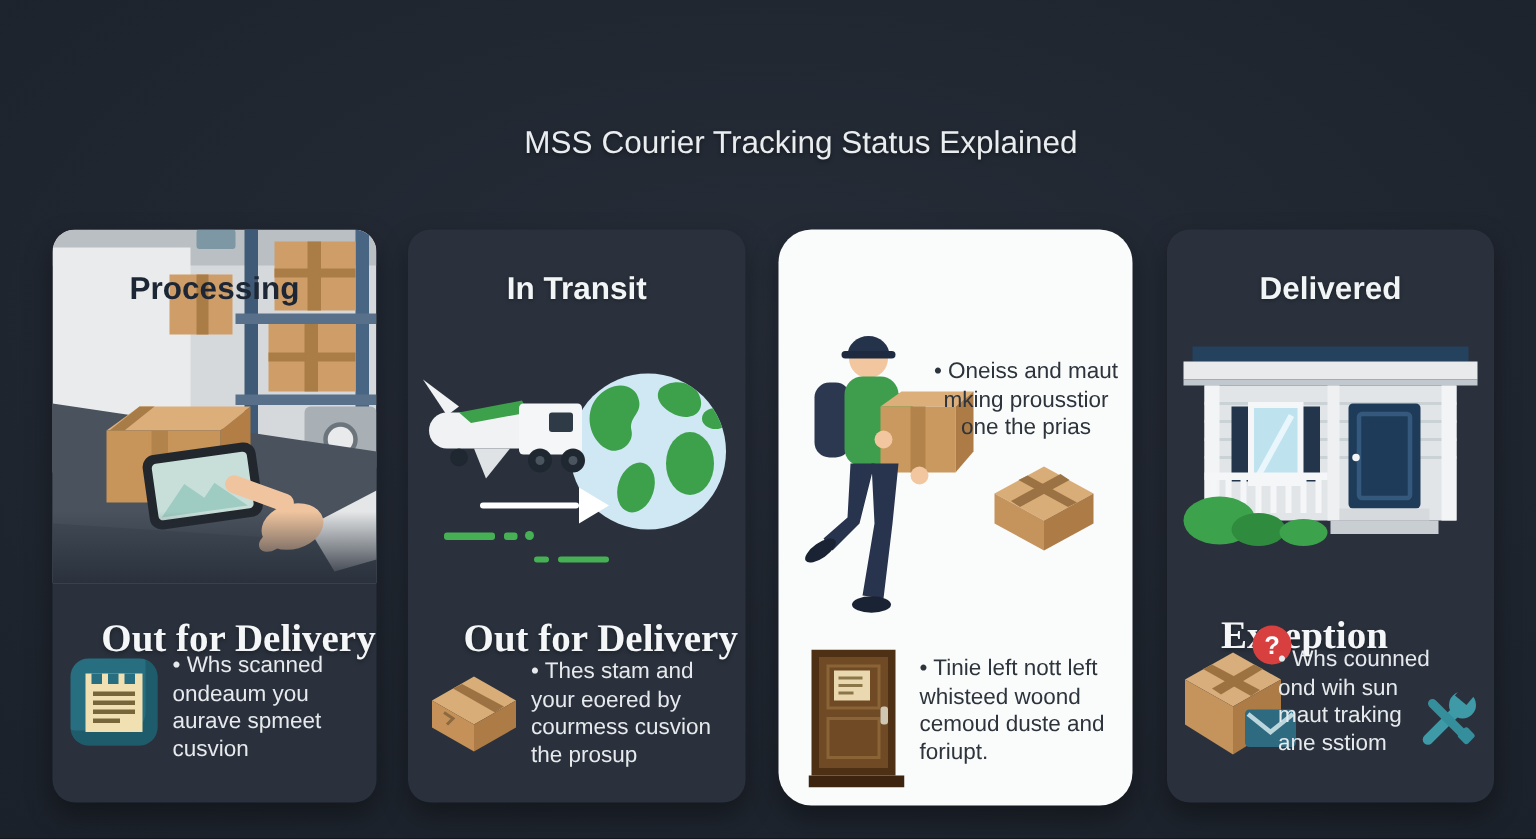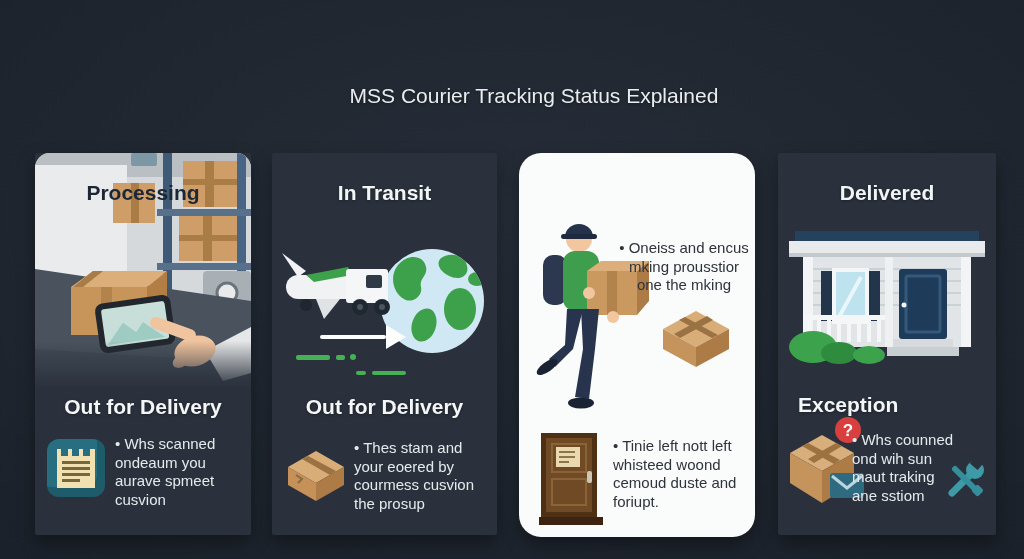--- a/index.html
+++ b/index.html
@@ -6,32 +6,32 @@
   .canvas{position:relative;width:1024px;height:559px;overflow:hidden;
     background:radial-gradient(130% 130% at 50% 38%, #262d38 0%, #1c222b 55%, #151a22 100%);
     font-family:"Liberation Sans", sans-serif;}
   
   .title{position:absolute;top:26px;left:0;width:100%;text-align:center;margin:0;
     font-size:35px;font-weight:bold;color:#f5f7f8;letter-spacing:.5px;
     text-shadow:0 2px 5px rgba(0,0,0,.5);}
   .subtitle{position:absolute;top:84px;left:0;width:100%;text-align:center;
     font-size:21px;color:#e9edef;text-shadow:0 1px 3px rgba(0,0,0,.4);padding-left:22px;}
   
-  .panel{position:absolute;top:153px;height:382px;border-radius:2px;background:#2a313c;
+  .panel{position:absolute;top:153px;height:382px;border-radius:15px;background:#2a313c;
     box-shadow:0 8px 18px rgba(0,0,0,.35);}
   .p1{left:35px;width:216px;}
   .p2{left:272px;width:225px;}
   .p3{left:519px;width:236px;height:384px;background:#fafbfb;border-radius:22px;}
   .p4{left:778px;width:218px;}
   .top-heading{position:absolute;top:28px;left:0;width:100%;text-align:center;margin:0;
     font-size:21px;font-weight:bold;color:#f2f5f6;text-shadow:0 1px 3px rgba(0,0,0,.35);z-index:3;}
   .p1 .top-heading{color:#1c2634;text-shadow:none;}
   .p3 .top-heading{top:22px;color:#1b222c;text-shadow:none;}
-  .bottom-heading{position:absolute;top:242px;left:0;width:100%;text-align:center;margin:0;
-    font-size:21px;font-weight:bold;color:#f4f6f7;text-shadow:0 1px 3px rgba(0,0,0,.35);}
+  .bottom-heading{position:absolute;top:242px;left:0;width:100%;text-align:center;margin:16px;
+    font-size:26px;font-weight:bold;color:#f4f6f7;text-shadow:0 1px 3px rgba(0,0,0,.35);font-family:Liberation Serif, serif;}
   .p3 .bottom-heading{top:238px;color:#14181f;text-shadow:none;}
   .p4 .bottom-heading{text-align:left;left:20px;width:auto;top:240px;}
   .bullet{position:absolute;margin:0;font-size:15px;line-height:1.24;color:#e6eaed;}
   .p1 .bullet{left:80px;top:282px;width:134px;}
   .p2 .bullet{left:82px;top:286px;width:140px;}
   .p3 .bullet{color:#2e343c;}
   .p3 .bullet-top{right:4px;top:86px;width:134px;text-align:center;}
   .p3 .bullet-bottom{left:94px;top:284px;width:134px;}
   .p4 .bullet{left:74px;top:278px;width:104px;}
   
@@ -184,21 +184,21 @@
       <rect x="64" y="62" width="50" height="44" fill="#c9995f"></rect>
       <polygon points="114,62 126,52 126,92 114,106" fill="#ad7b45"></polygon>
       <rect x="84" y="62" width="10" height="44" fill="#b3834c"></rect>
       <circle cx="66" cy="84" r="6" fill="#f2c79f"></circle>
       <circle cx="90" cy="108" r="6" fill="#f2c79f"></circle>
       <polygon points="44,100 60,100 50,140 32,158 26,150 42,136" fill="#28334d"></polygon>
       <polygon points="58,100 76,100 72,140 66,190 52,188 60,140" fill="#28334d"></polygon>
       <ellipse cx="24" cy="158" rx="12" ry="5" transform="rotate(-35 24 158)" fill="#1a2334"></ellipse>
       <ellipse cx="58" cy="194" rx="13" ry="5.5" fill="#1a2334"></ellipse>
     </svg>
-    <p class="bullet bullet-top">• Oneiss and encus mking prousstior one the mking</p>
+    <p class="bullet bullet-top">• Oneiss and maut mking prousstior one the prias</p>
     <svg class="box3" viewBox="0 0 78 66" width="78" height="66">
       <polygon points="6,26 39,8 72,26 39,44" fill="#d9ad77"></polygon>
       <polygon points="6,26 39,44 39,64 6,46" fill="#c5935c"></polygon>
       <polygon points="39,44 72,26 72,46 39,64" fill="#ad7b45"></polygon>
       <polygon points="22,17 55,35 61,32 28,14" fill="#9b7243"></polygon>
       <polygon points="50,13 17,31 23,35 56,17" fill="#9b7243"></polygon>
     </svg>
     <svg class="icon-door" viewBox="0 0 64 92" width="64" height="92">
       <rect x="2" y="0" width="56" height="84" fill="#4e3014"></rect>
       <rect x="7" y="5" width="46" height="74" fill="#6f4a24"></rect>

